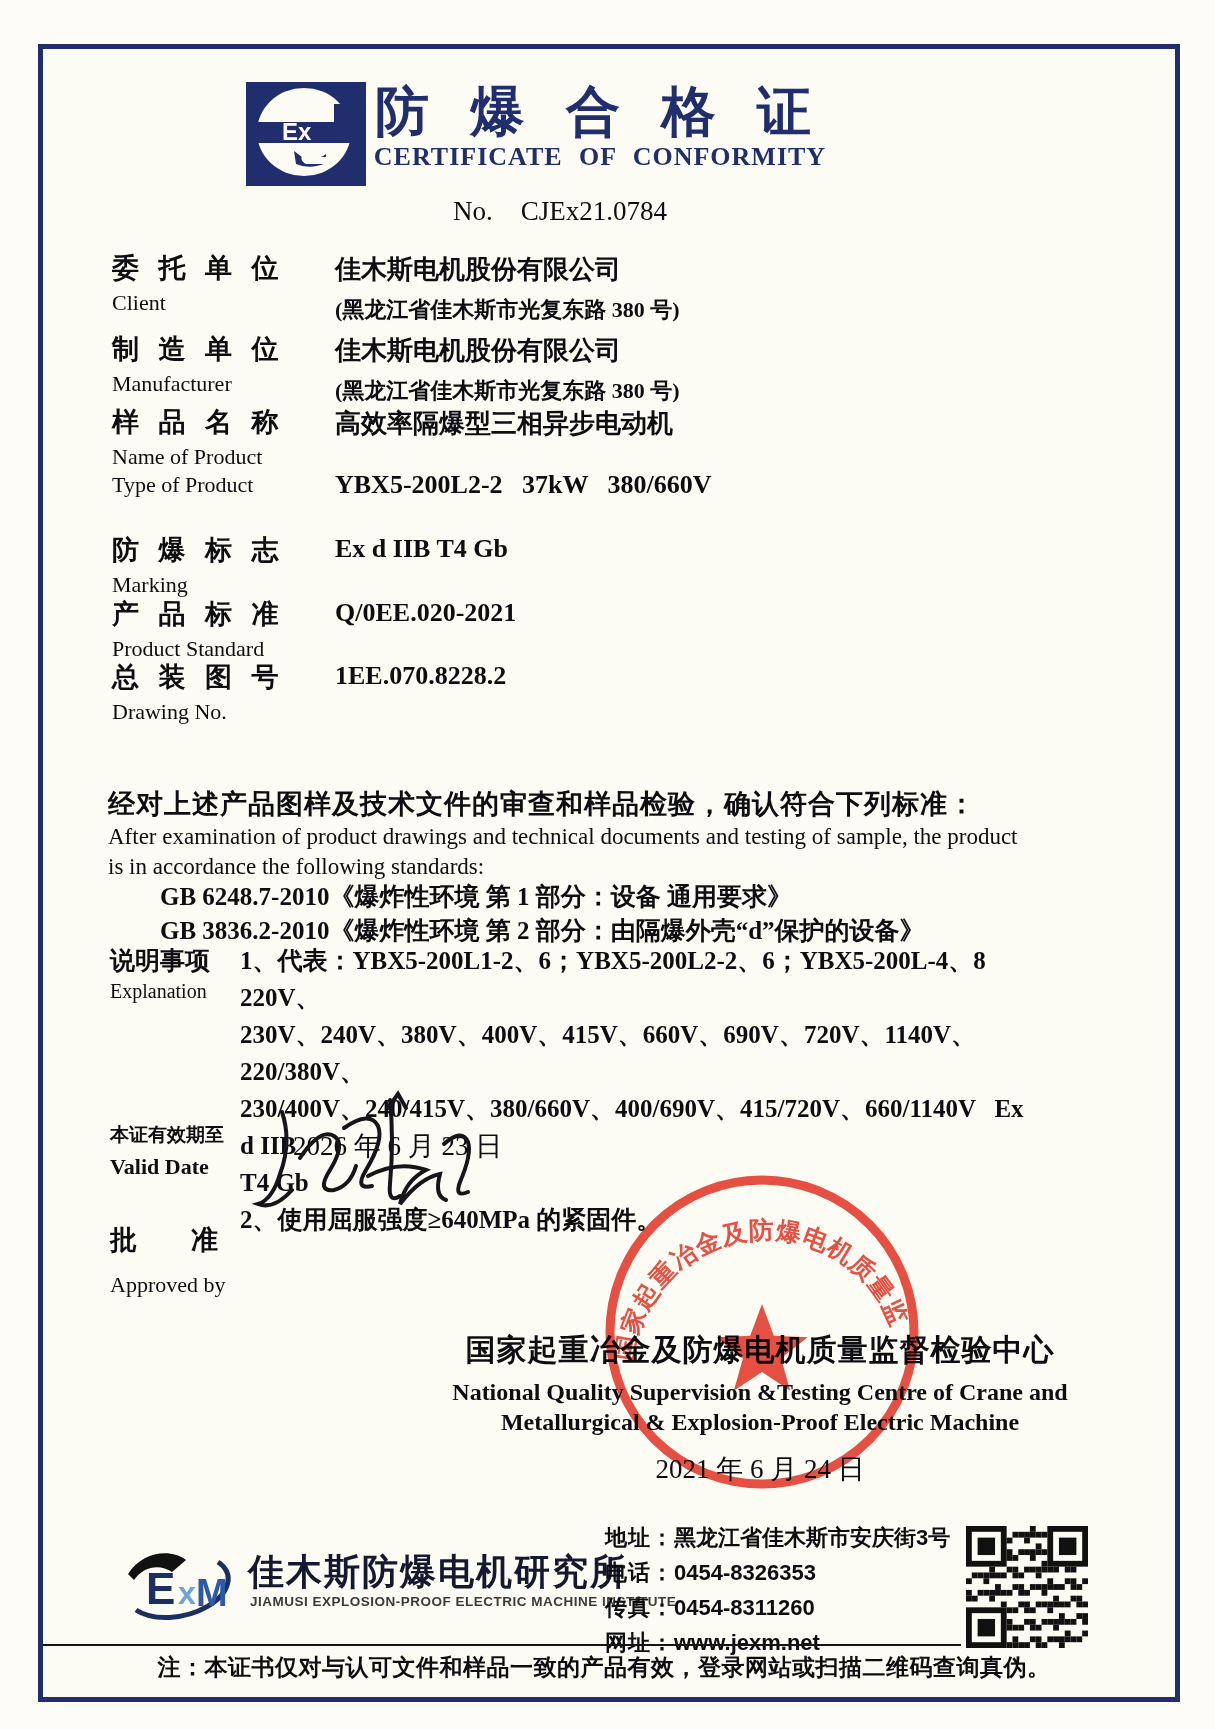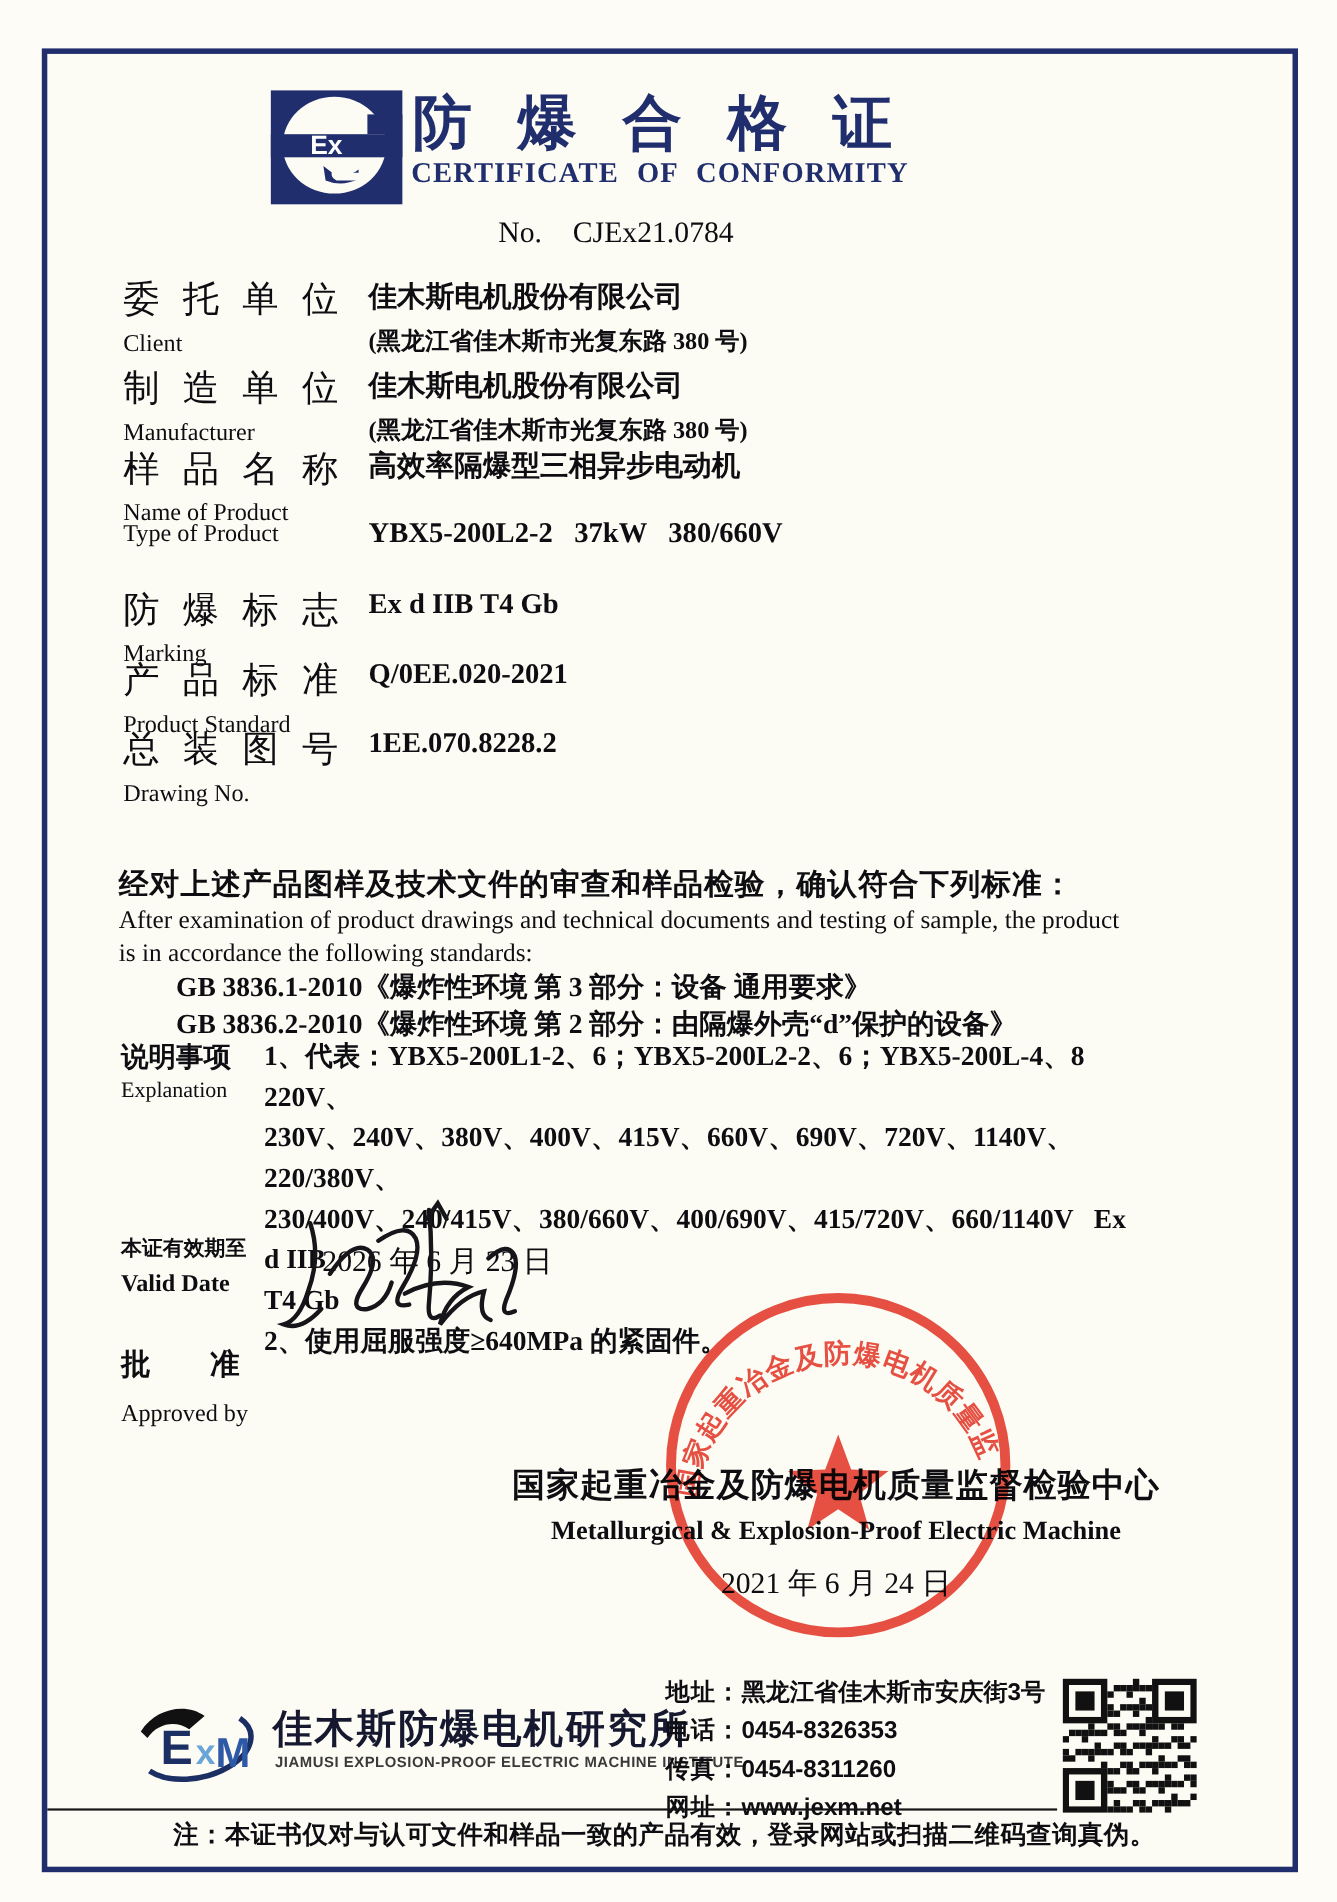--- a/index.html
+++ b/index.html
@@ -20,21 +20,21 @@
     font-size:54px;letter-spacing:14px;white-space:pre;}
   .title-en{left:340px;top:142px;width:520px;text-align:center;
     font-family:"Liberation Serif", serif;font-weight:bold;color:#202e6d;
     font-size:26px;letter-spacing:1px;word-spacing:9px;}
   .cert-no{left:330px;top:196px;width:460px;text-align:center;
     font-family:"Liberation Serif", serif;font-size:27px;color:#0e0e12;}
   .cert-no .num{margin-left:28px;}
 
   
   .row-label{left:112px;width:260px;}
-  .row-label .cn{font-size:33px;font-weight:normal;letter-spacing:6px;white-space:pre;}
+  .row-label .cn{font-size:27px;font-weight:bold;letter-spacing:6px;white-space:pre;}
   .row-label .en{font-family:"Liberation Serif", serif;font-size:22px;margin-top:4px;}
   .row-value{left:335px;width:720px;font-family:"Liberation Serif", serif;}
   .row-value .v1{font-size:26px;font-weight:bold;}
   .row-value .v2{font-size:22px;margin-top:8px;font-weight:bold;}
 
   
   .stmt-cn{left:108px;top:786px;width:960px;font-size:27px;font-weight:bold;letter-spacing:1px;}
   .stmt-en{left:108px;top:822px;width:980px;font-family:"Liberation Serif", serif;font-size:23px;line-height:30px;}
   .std{left:160px;width:920px;font-family:"Liberation Serif", serif;font-size:25px;font-weight:bold;}
 
@@ -146,21 +146,21 @@
 </div>
 <div class="abs row-value" style="top:661px">
   <div class="v1 pre">1EE.070.8228.2</div>
 </div>
 
 <div class="abs stmt-cn">经对上述产品图样及技术文件的审查和样品检验，确认符合下列标准：</div>
 <div class="abs stmt-en">
   <div>After examination of product drawings and technical documents and testing of sample, the product</div>
   <div>is in accordance the following standards:</div>
 </div>
-<div class="abs std pre" style="top:880px">GB 3836.1-2010《爆炸性环境 第 3 部分：设备 通用要求》</div>
+<div class="abs std pre" style="top:880px">GB 6248.7-2010《爆炸性环境 第 1 部分：设备 通用要求》</div>
 <div class="abs std pre" style="top:914px">GB 3836.2-2010《爆炸性环境 第 2 部分：由隔爆外壳“d”保护的设备》</div>
 
 <div class="abs exp-label-cn">说明事项</div>
 <div class="abs exp-label-en">Explanation</div>
 <div class="abs exp-lines">
   <div class="pre">1、代表：YBX5-200L1-2、6；YBX5-200L2-2、6；YBX5-200L-4、8   220V、</div>
   <div class="pre">230V、240V、380V、400V、415V、660V、690V、720V、1140V、220/380V、</div>
   <div class="pre">230/400V、240/415V、380/660V、400/690V、415/720V、660/1140V   Ex d IIB</div>
   <div class="pre">T4 Gb</div>
   <div class="pre">2、使用屈服强度≥640MPa 的紧固件。</div>
@@ -184,20 +184,21 @@
     <path d="M142 12 q4 40 0 84 q-2 20 10 12"></path>
     <path d="M140 20 l10 -14 l8 14"></path>
     <path d="M120 88 q30 -16 58 -6 q-20 10 -26 34 q20 -26 40 -30 q-6 22 6 26"></path>
     <path d="M196 56 q18 -16 24 -2 q4 12 -8 40 q-6 16 8 10"></path>
   </g>
 </svg>
 
 <div class="abs auth">
   <div class="cn">国家起重冶金及防爆电机质量监督检验中心</div>
   <div class="en">
+    <div>National Quality Supervision &amp;Testing Centre of Crane and</div>
     <div>Metallurgical &amp; Explosion-Proof Electric Machine</div>
   </div>
   <div class="date pre">2021 年 6 月 24 日</div>
 </div>
 
 <svg class="abs stamp" viewBox="0 0 340 340">
   <defs>
     <path id="arcTop" d="M 38 188 A 134 134 0 0 1 302 188"></path>
   </defs>
   <circle cx="170" cy="170" r="152" fill="none" stroke="#e6392b" stroke-width="9"></circle>

